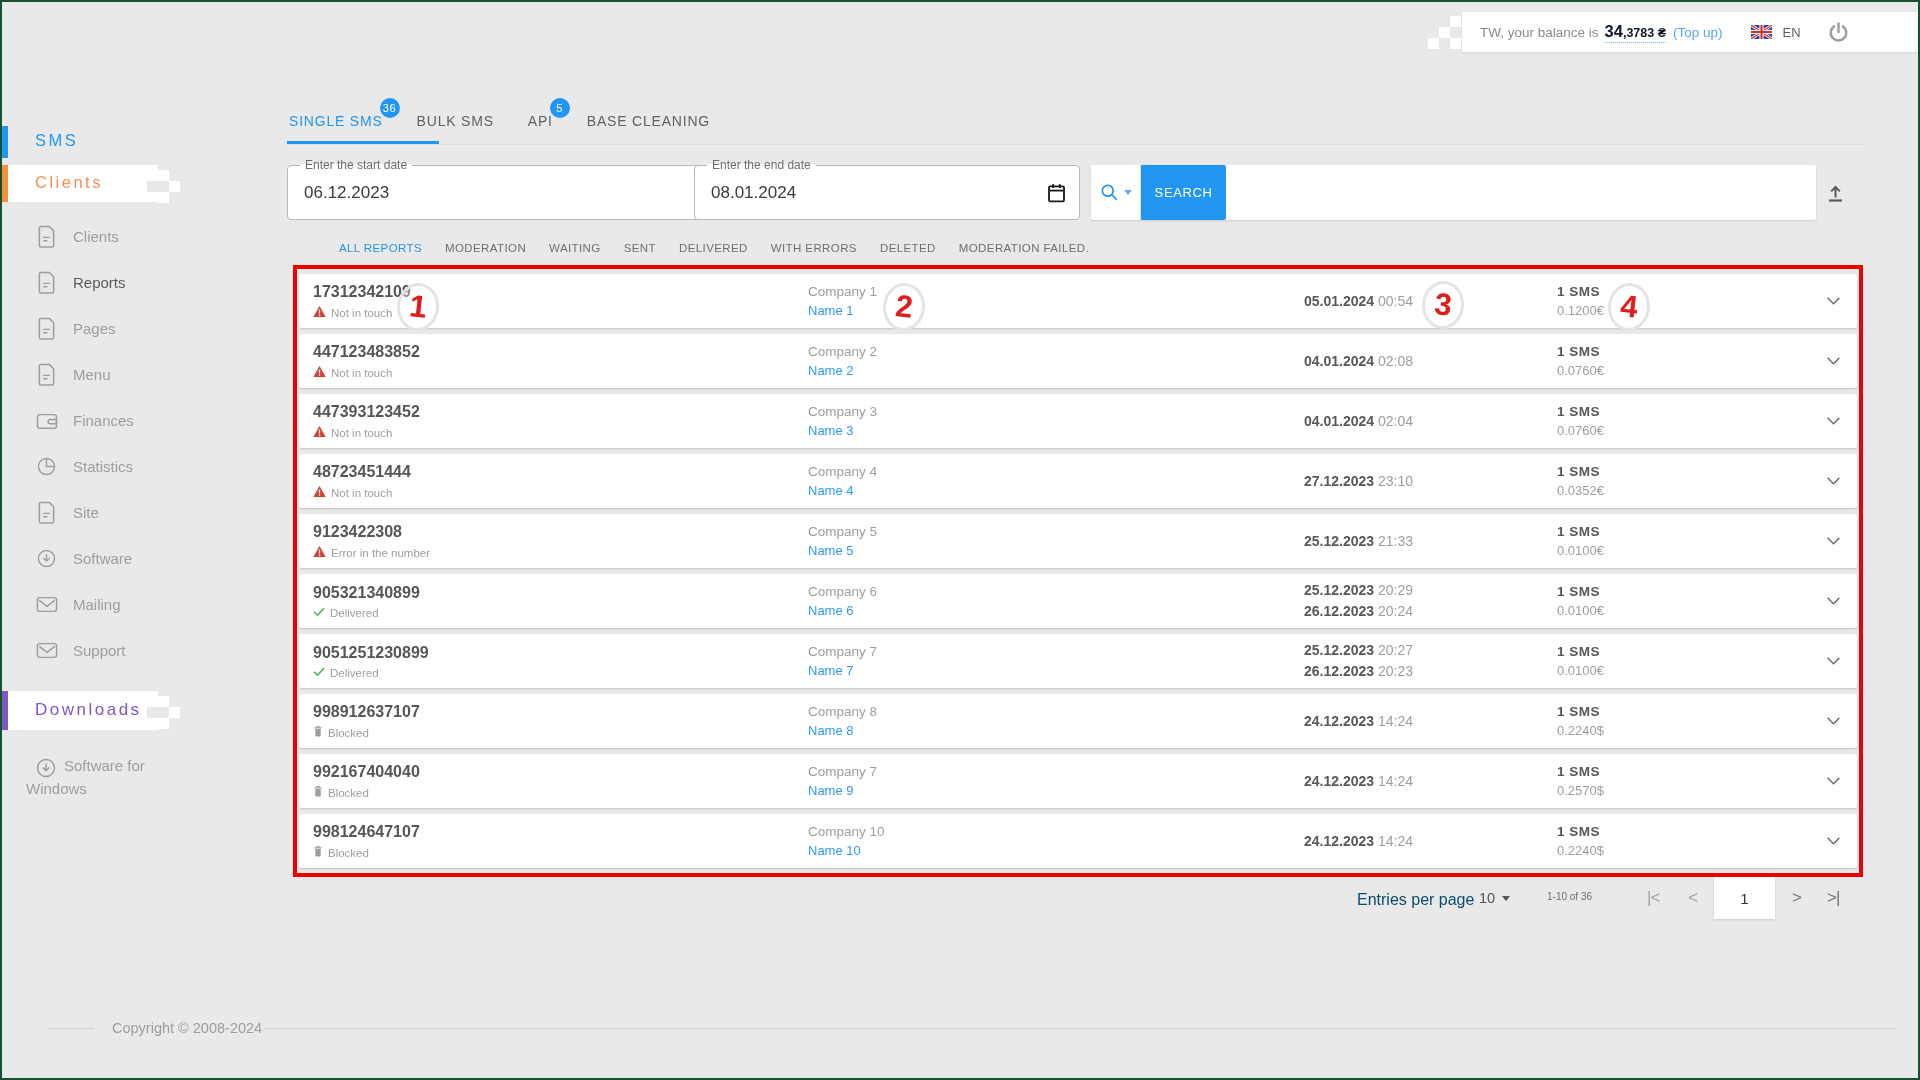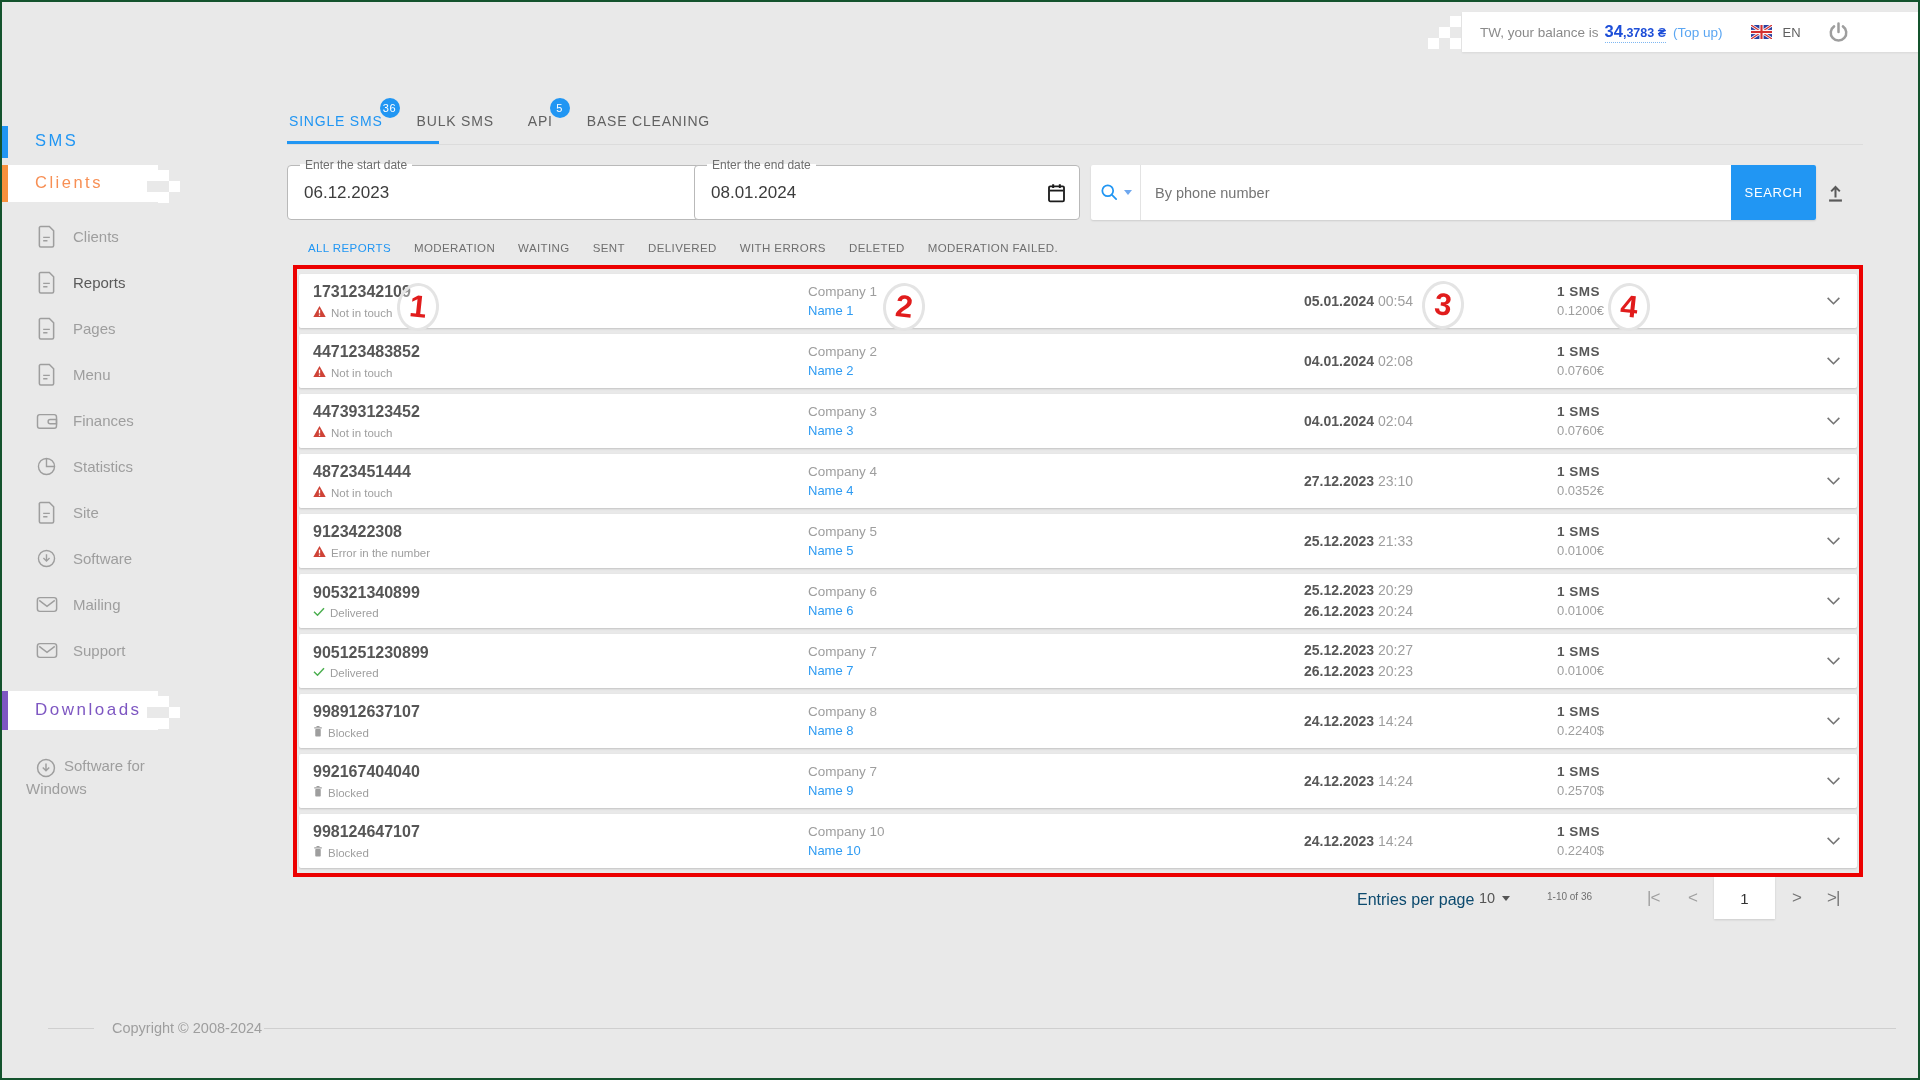--- a/index.html
+++ b/index.html
@@ -3,21 +3,21 @@
 <meta charset="utf-8">
 <style>
   html,body{margin:0;padding:0;background:#9c9c9c;}
   .screen{position:relative;width:1920px;height:1080px;background:#e9e9e9;
     border:2px solid #14532d;box-sizing:border-box;overflow:hidden;
     font-family:"Liberation Sans","DejaVu Sans",sans-serif;-webkit-font-smoothing:antialiased;}
   
   .topbar{position:absolute;left:1460px;top:10px;width:458px;height:40px;background:#fff;
     box-shadow:0 1px 2px rgba(0,0,0,.08);display:flex;align-items:center;}
   .bal-prefix{color:#8a8a8a;font-size:13.5px;margin-left:18px;}
-  .bal-num{margin-left:6px;color:#1d4ed8;border-bottom:1.5px dotted #7db7f2;padding-bottom:1px;cursor:pointer;white-space:nowrap;}
+  .bal-num{margin-left:6px;color:#0f172a;border-bottom:1.5px dotted #7db7f2;padding-bottom:1px;cursor:pointer;white-space:nowrap;}
   .bal-whole{font-size:16.5px;font-weight:bold;}
   .bal-frac{font-size:12.5px;font-weight:bold;}
   .topup{color:#5ba6f2;font-size:13.5px;margin-left:7px;cursor:pointer;white-space:nowrap;}
   .lang{display:flex;align-items:center;gap:11px;margin-left:28px;cursor:pointer;}
   .lang-code{color:#5f5f5f;font-size:13px;}
   .power{margin-left:26px;cursor:pointer;display:flex;}
   .px{position:absolute;background:#fff;}
   
   .accent-bar{position:absolute;left:0;width:6px;}
   .bar-sms{top:124px;height:32px;background:#2196f3;}
@@ -68,21 +68,21 @@
     font-family:inherit;background:transparent;}
   .search-input::placeholder{color:#757575;opacity:1;}
   .search-btn{flex:none;width:85px;height:100%;background:#2196f3;color:#fff;font-size:13px;
     letter-spacing:.6px;display:flex;align-items:center;justify-content:center;border:0;cursor:pointer;
     border-radius:0 2px 2px 0;font-family:inherit;}
   .upload{position:absolute;left:1822px;top:180px;cursor:pointer;display:flex;}
   
   .rtabs{position:absolute;left:306px;top:240px;display:flex;gap:23px;font-size:11.5px;
     letter-spacing:.4px;color:#6f6f6f;}
   .rtab{cursor:pointer;white-space:nowrap;}
-  .rtab.active{color:#2196f3;}
+  .rtab.active{color:#2196f3;margin-left:31px;}
   
   .red-box{position:absolute;left:291px;top:263px;width:1570px;height:612px;
     border:4px solid #ec0000;box-sizing:border-box;}
   .rows{position:absolute;left:0;right:0;top:0;padding-top:5px;}
   .row{position:relative;height:54px;background:#fff;margin:0 2px 6px;border-radius:2px;
     box-shadow:0 1px 2px rgba(0,0,0,.16);}
   .c-phone{position:absolute;left:14px;top:50%;transform:translateY(-50%);}
   .phone{font-size:16px;font-weight:bold;color:#565656;margin-bottom:5px;}
   .status{display:flex;align-items:center;gap:5px;font-size:11.5px;color:#9e9e9e;}
   .c-comp{position:absolute;left:509px;top:50%;transform:translateY(-50%);}
@@ -345,21 +345,20 @@
   <div class="search-card">
     <span class="mag-zone">
       <span style="display:flex;">
           <svg width="21" height="21" viewBox="0 0 24 24">
             <circle cx="10" cy="10" r="6.2" fill="none" stroke="#2196f3" stroke-width="2"></circle>
             <path d="M14.8 14.8 19.6 19.6" stroke="#2196f3" stroke-width="2" stroke-linecap="round"></path>
           </svg>
         </span>
       <span class="caret"></span>
     </span>
-    <input class="search-input" placeholder="By phone number" style="">
     <button class="search-btn">SEARCH</button>
   </div>
   <span class="upload">
       <svg width="23" height="22" viewBox="0 0 24 24">
         <path d="M12 17V6M7.3 10.2 12 5.5l4.7 4.7" fill="none" stroke="#5a5a5a" stroke-width="2.2"></path>
         <path d="M5 20.2h14" stroke="#5a5a5a" stroke-width="2.4"></path>
       </svg>
     </span>
 
   <div class="rtabs" id="reportTabs">

